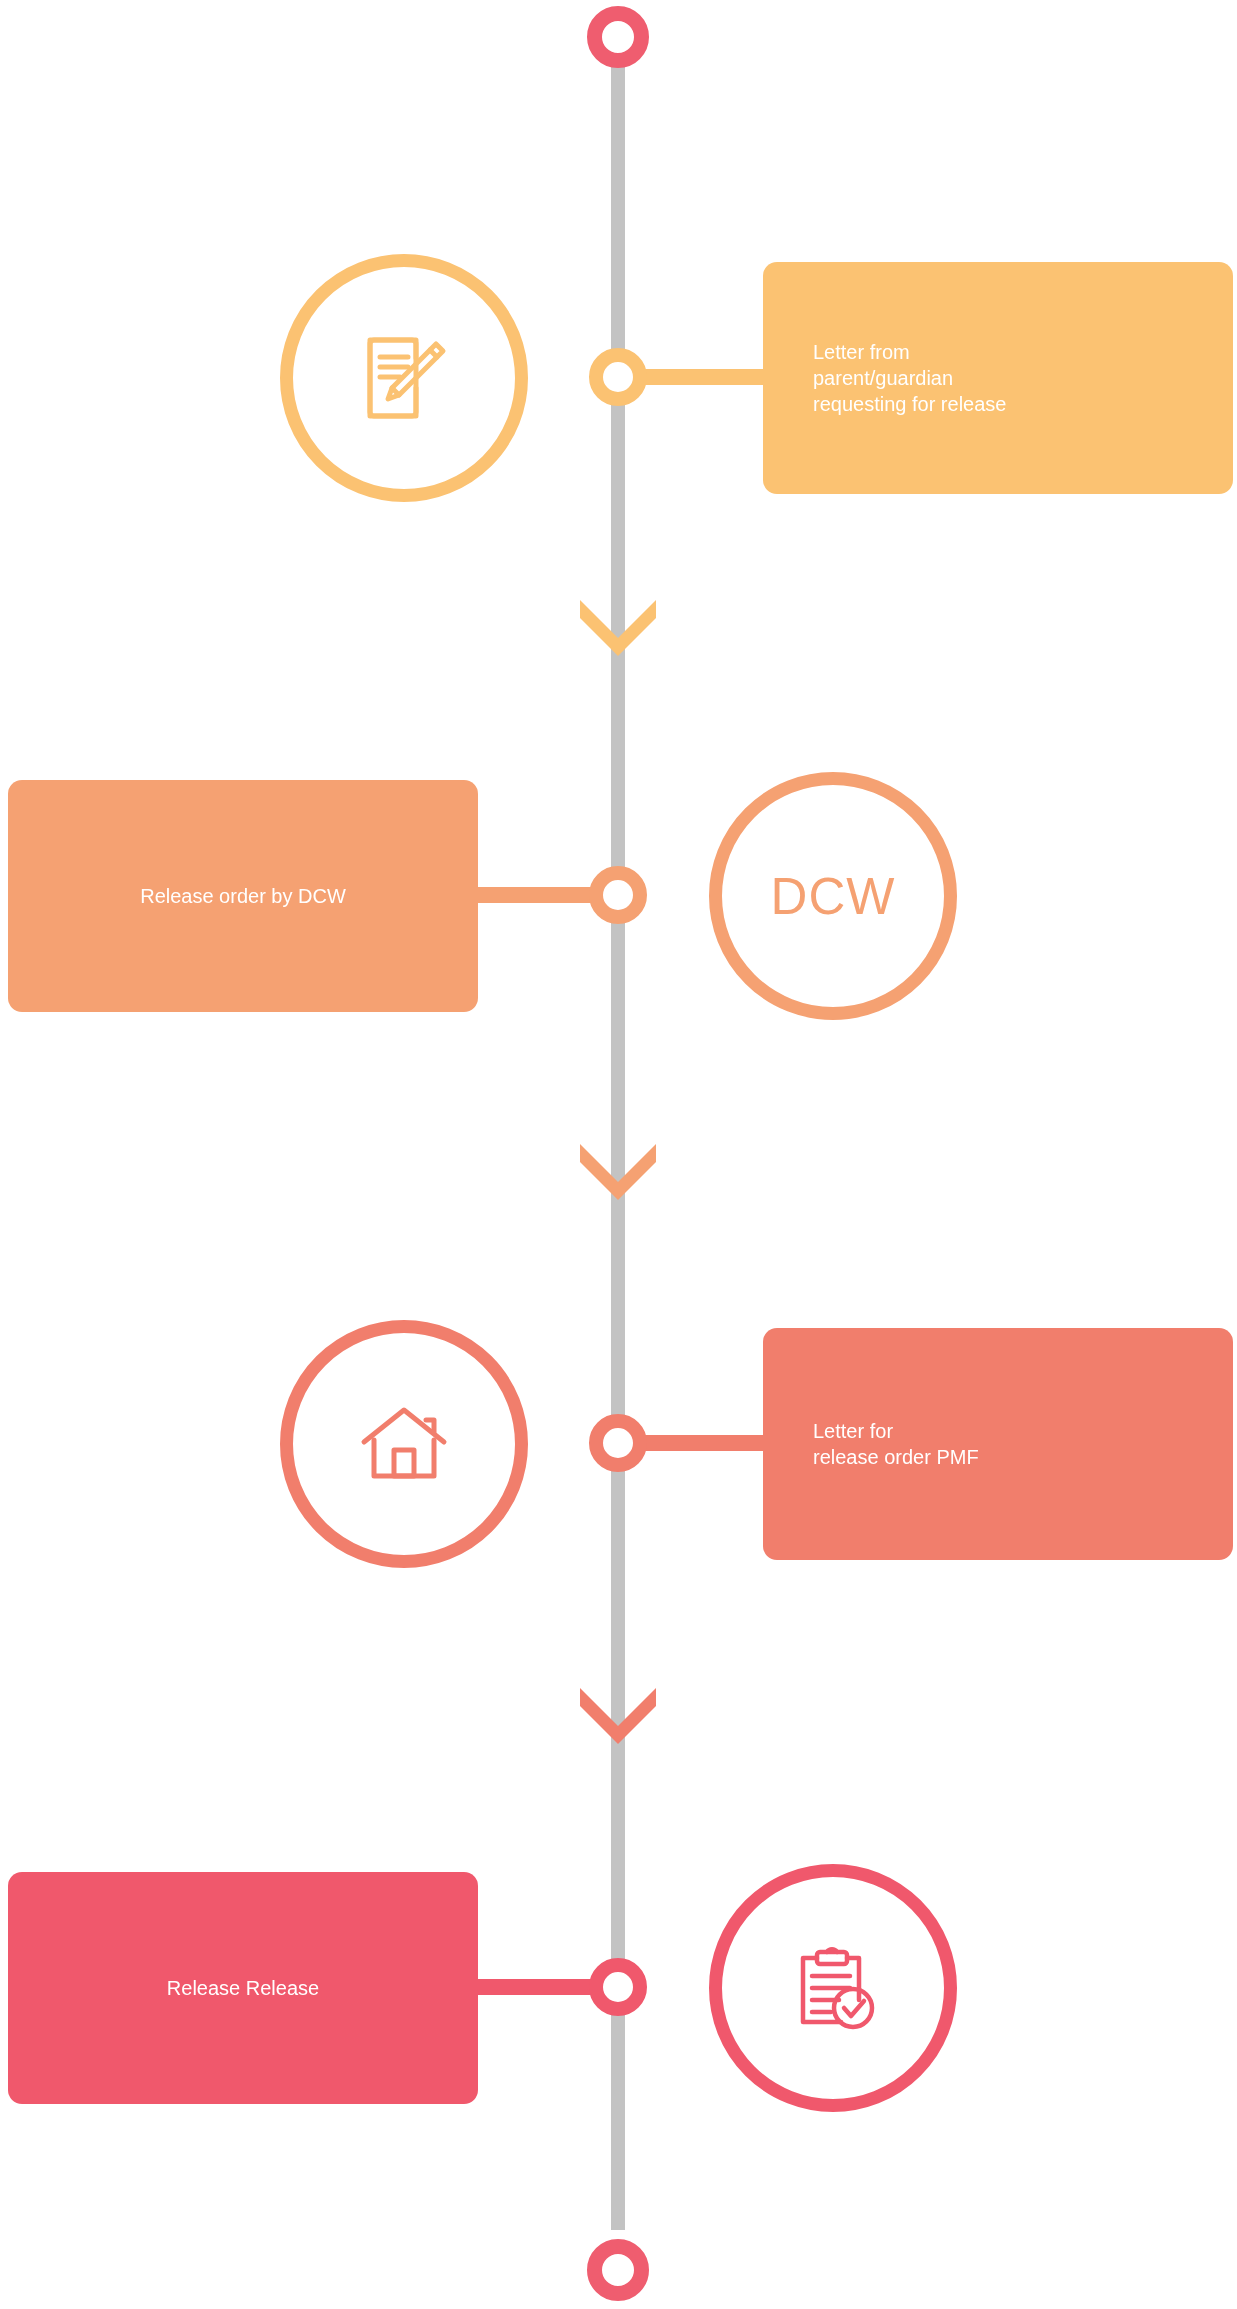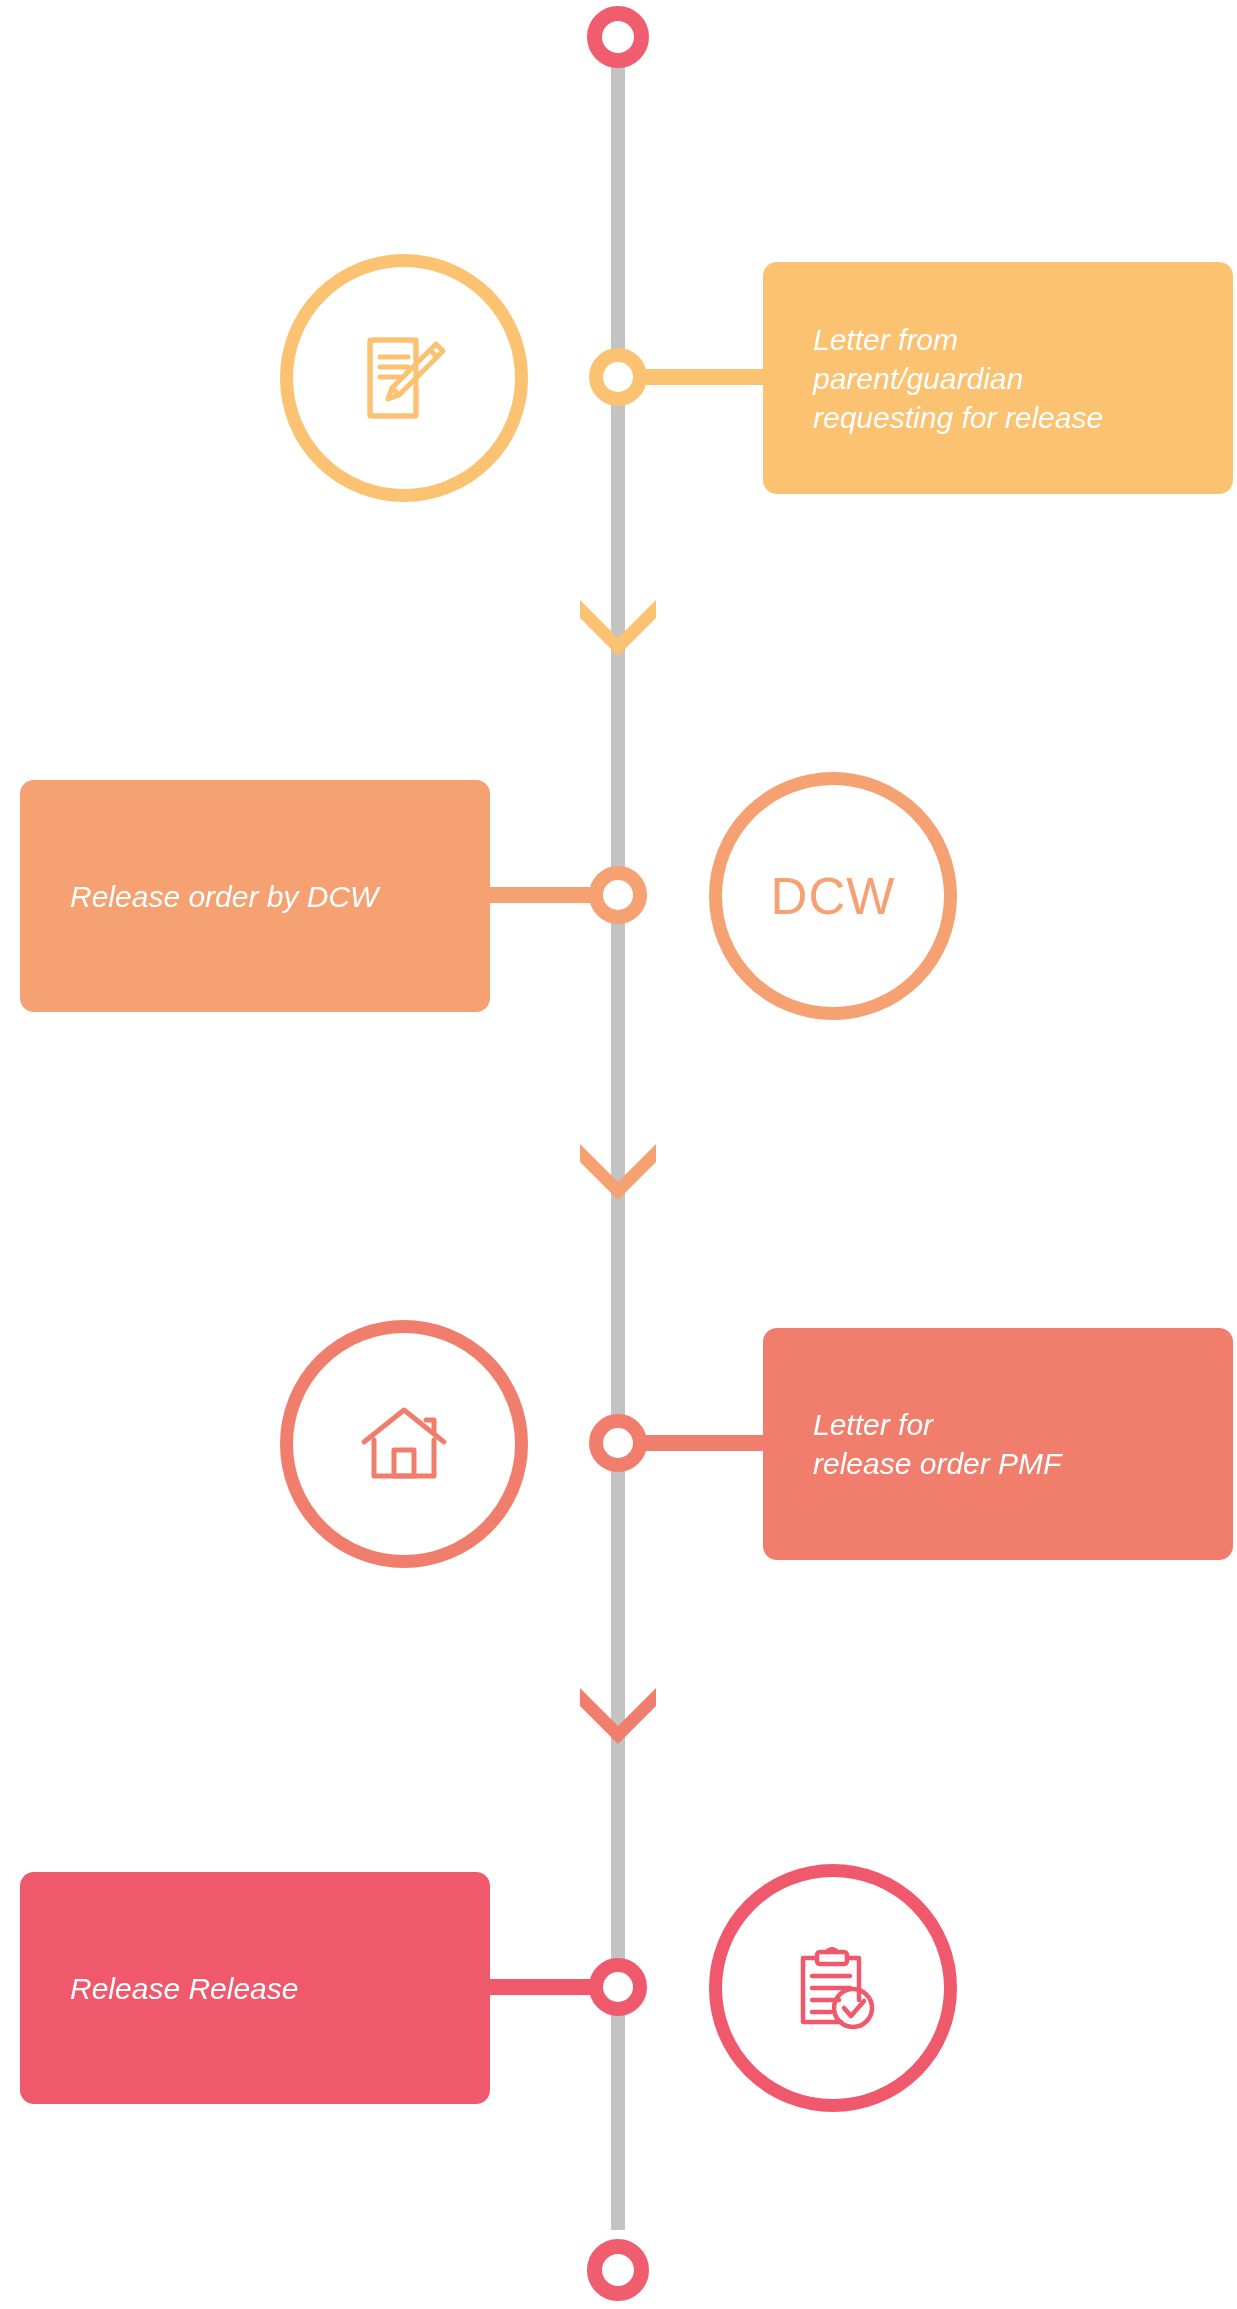--- a/index.html
+++ b/index.html
@@ -138,30 +138,28 @@
     left: 763px;
     width: 470px;
     padding: 0 46px 0 50px;
     justify-content: flex-start;
     text-align: left;
   }
   .step.left .box {
     left: 8px;
     width: 470px;
     padding: 0 50px;
-    justify-content: flex-start;
+    justify-content: center;
     text-align: center;
-    margin-left: 12px;
   }
   .box-text {
-    font-size: 30px;
+    font-size: 20px;
     line-height: 1.3;
     white-space: pre-line;
     font-weight: 400;
-    font-style: italic;
   }
 
   
   .chevron {
     position: absolute;
     left: 580px;
     width: 76px;
     height: 62px;
     z-index: 5;
   }

